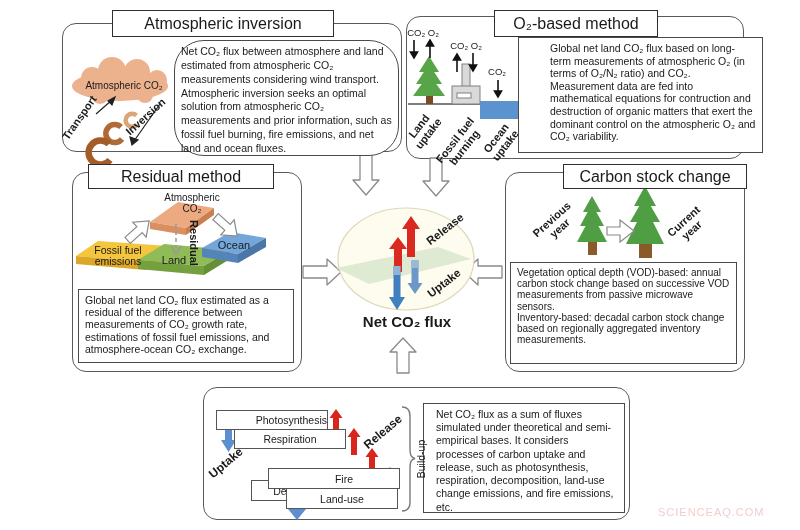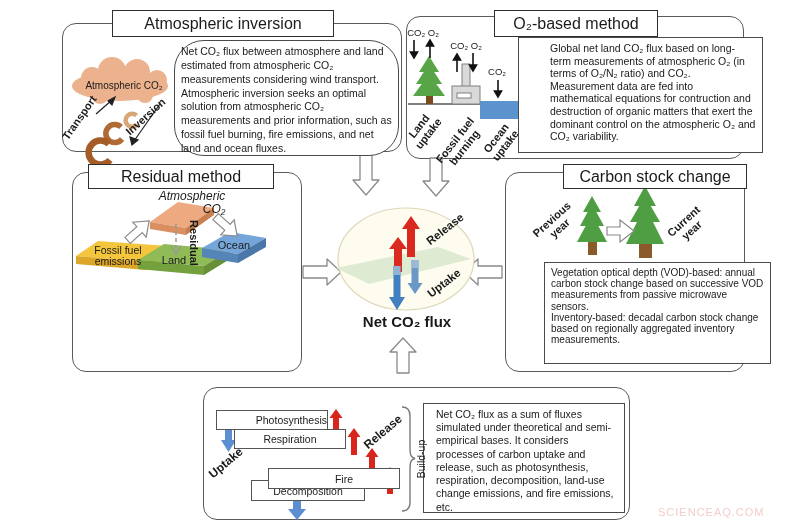--- a/index.html
+++ b/index.html
@@ -37,21 +37,22 @@
     </div>
   <div class="titlebox" style="left:88px;top:164px;width:184px;height:23px;">
       <span>Residual method</span>
     </div>
   <div class="titlebox" style="left:563px;top:164px;width:182px;height:23px;">
       <span>Carbon stock change</span>
     </div>
 
   <div class="descbox" style="left:174px;top:40px;width:211px;height:106px;line-height:1.32;border-radius:30px;">Net CO₂ flux between atmosphere and land estimated from atmospheric CO₂ measurements considering wind transport. Atmospheric inversion seeks an optimal solution from atmospheric CO₂ measurements and prior information, such as fossil fuel burning, fire emissions, and net land and ocean fluxes.</div>
   <div class="descbox" style="left:518px;top:37px;width:206px;height:106px;line-height:1.2;padding-left:31px;">Global net land CO₂ flux based on long-term measurements of atmospheric O₂ (in terms of O₂/N₂ ratio) and CO₂. Measurement data are fed into mathematical equations for contruction and destruction of organic matters that exert the dominant control on the atmospheric O₂ and CO₂ variability.</div>
-  <div class="descbox" style="left:510px;top:262px;width:213px;height:92px;font-size:10px;line-height:1.12;margin-left:34px;">Vegetation optical depth (VOD)-based: annual carbon stock change based on successive VOD measurements from passive microwave sensors.
+  <div class="descbox" style="left:78px;top:289px;width:202px;height:64px;line-height:1.16;">Global net land CO₂ flux estimated as a residual of the difference between measurements of CO₂ growth rate, estimations of fossil fuel emissions, and atmosphere-ocean CO₂ exchange.</div>
+  <div class="descbox" style="left:510px;top:262px;width:213px;height:92px;font-size:10px;line-height:1.12;">Vegetation optical depth (VOD)-based: annual carbon stock change based on successive VOD measurements from passive microwave sensors.
 Inventory-based: decadal carbon stock change based on regionally aggregated inventory measurements.</div>
   <div class="descbox" style="left:423px;top:403px;width:182px;height:100px;line-height:1.26;padding-left:12px;">Net CO₂ flux as a sum of fluxes simulated under theoretical and semi-empirical bases. It considers processes of carbon uptake and release, such as photosynthesis, respiration, decomposition, land-use change emissions, and fire emissions, etc.</div>
 
   <svg class="layer" width="800" height="530" viewBox="0 0 800 530">
 
     <g fill="#ffffff" stroke="#8a8a8a" stroke-width="1.3" stroke-linejoin="round">
       <path d="M360,151 L372,151 L372,180 L379,180 L366,195 L353,180 L360,180 Z"></path>
       <path d="M430,158 L442,158 L442,181 L449,181 L436,196 L423,181 L430,181 Z"></path>
       <path d="M303,266 L327,266 L327,259 L341,272 L327,285 L327,278 L303,278 Z"></path>
       <path d="M502,266 L478,266 L478,259 L464,272 L478,285 L478,278 L502,278 Z"></path>
@@ -193,21 +194,21 @@
   <div class="lbl" style="left:423px;top:33px;font-size:9.5px;">CO₂  O₂</div>
   <div class="lbl" style="left:466px;top:46px;font-size:9.5px;">CO₂  O₂</div>
   <div class="lbl" style="left:497px;top:72px;font-size:9.5px;">CO₂</div>
   <div class="lbl b" style="left:424px;top:130px;font-size:11px;transform:translate(-50%,-50%) rotate(-52deg);">Land
 uptake</div>
   <div class="lbl b" style="left:460px;top:144px;font-size:11px;transform:translate(-50%,-50%) rotate(-52deg);">Fossil fuel
 burning</div>
   <div class="lbl b" style="left:501px;top:142px;font-size:11px;transform:translate(-50%,-50%) rotate(-52deg);">Ocean
 uptake</div>
 
-  <div class="lbl" style="left:192px;top:203px;font-size:12px;text-align:right;font-style:italic;">Atmospheric
+  <div class="lbl" style="left:192px;top:203px;font-size:10px;text-align:center;">Atmospheric
 CO₂</div>
   <div class="lbl" style="left:118px;top:256px;font-size:10.5px;">Fossil fuel
 emissions</div>
   <div class="lbl" style="left:174px;top:261px;font-size:11px;">Land</div>
   <div class="lbl" style="left:234px;top:246px;font-size:11px;">Ocean</div>
   <div class="lbl b" style="left:193px;top:243px;font-size:11px;transform:translate(-50%,-50%) rotate(90deg);">Residual</div>
 
   <div class="lbl b" style="left:556px;top:224px;font-size:11px;transform:translate(-50%,-50%) rotate(-42deg);">Previous
 year</div>
   <div class="lbl b" style="left:688px;top:226px;font-size:11px;transform:translate(-50%,-50%) rotate(-42deg);">Current
@@ -218,20 +219,23 @@
     </div>
   <div class="procbox" style="left:234px;top:429px;width:110px;height:18px;">
       <span>Respiration</span>
     </div>
   <div class="procbox" style="left:251px;top:456px;width:112px;height:19px;margin-top:24px;">
       <span>Decomposition</span>
     </div>
   <div class="procbox" style="left:268px;top:468px;width:110px;height:19px;padding-left:20px;">
       <span>Fire</span>
     </div>
+  <div class="procbox" style="left:286px;top:488px;width:110px;height:19px;">
+      <span>Land-use</span>
+    </div>
 
   <div class="lbl b" style="left:226px;top:463px;font-size:12px;transform:translate(-50%,-50%) rotate(-40deg);">Uptake</div>
   <div class="lbl b" style="left:383px;top:432px;font-size:12px;transform:translate(-50%,-50%) rotate(-40deg);">Release</div>
   <div class="lbl" style="left:422px;top:459px;font-size:10.5px;transform:translate(-50%,-50%) rotate(-90deg);">Build-up</div>
 
   <div class="lbl b" style="left:445px;top:229px;font-size:11.5px;transform:translate(-50%,-50%) rotate(-38deg);">Release</div>
   <div class="lbl b" style="left:444px;top:283px;font-size:11.5px;transform:translate(-50%,-50%) rotate(-38deg);">Uptake</div>
   <div class="lbl b" style="left:407px;top:322px;font-size:15px;white-space:nowrap;">Net CO₂ flux</div>
 
   <div class="watermark" style="left:658px;top:506px;">SCIENCEAQ.COM</div>

